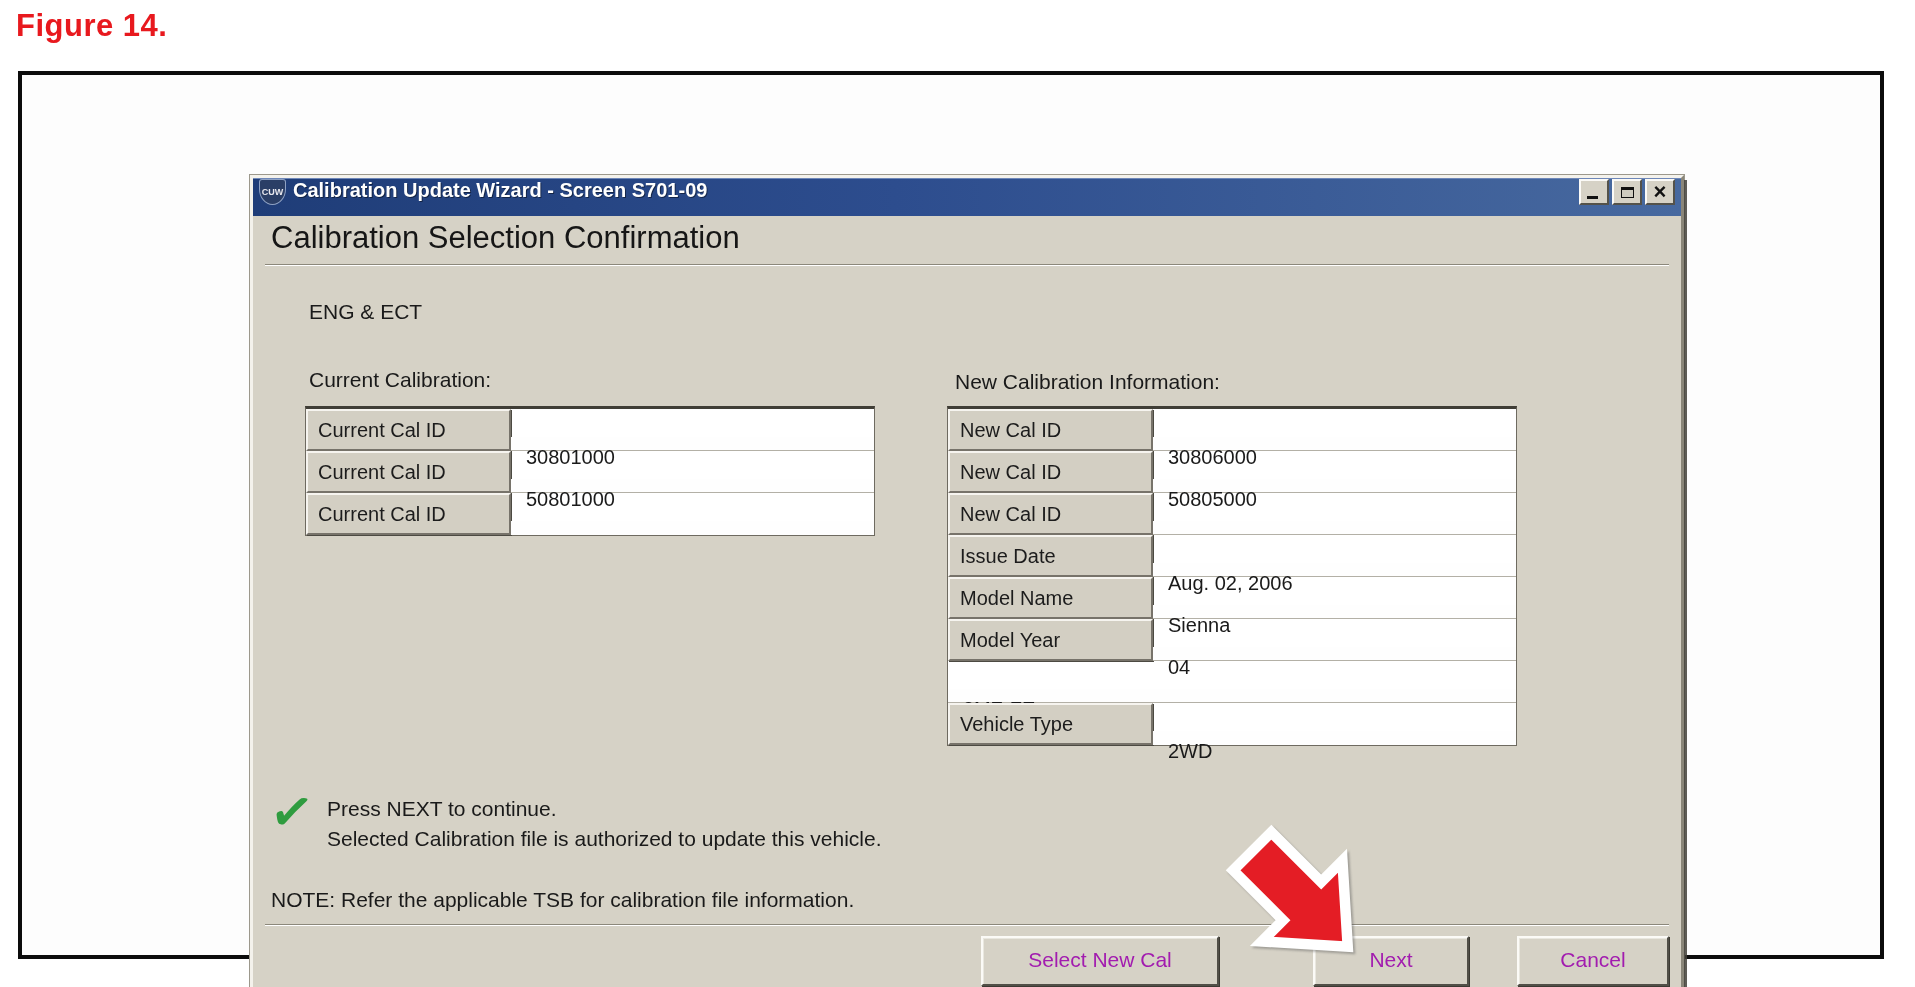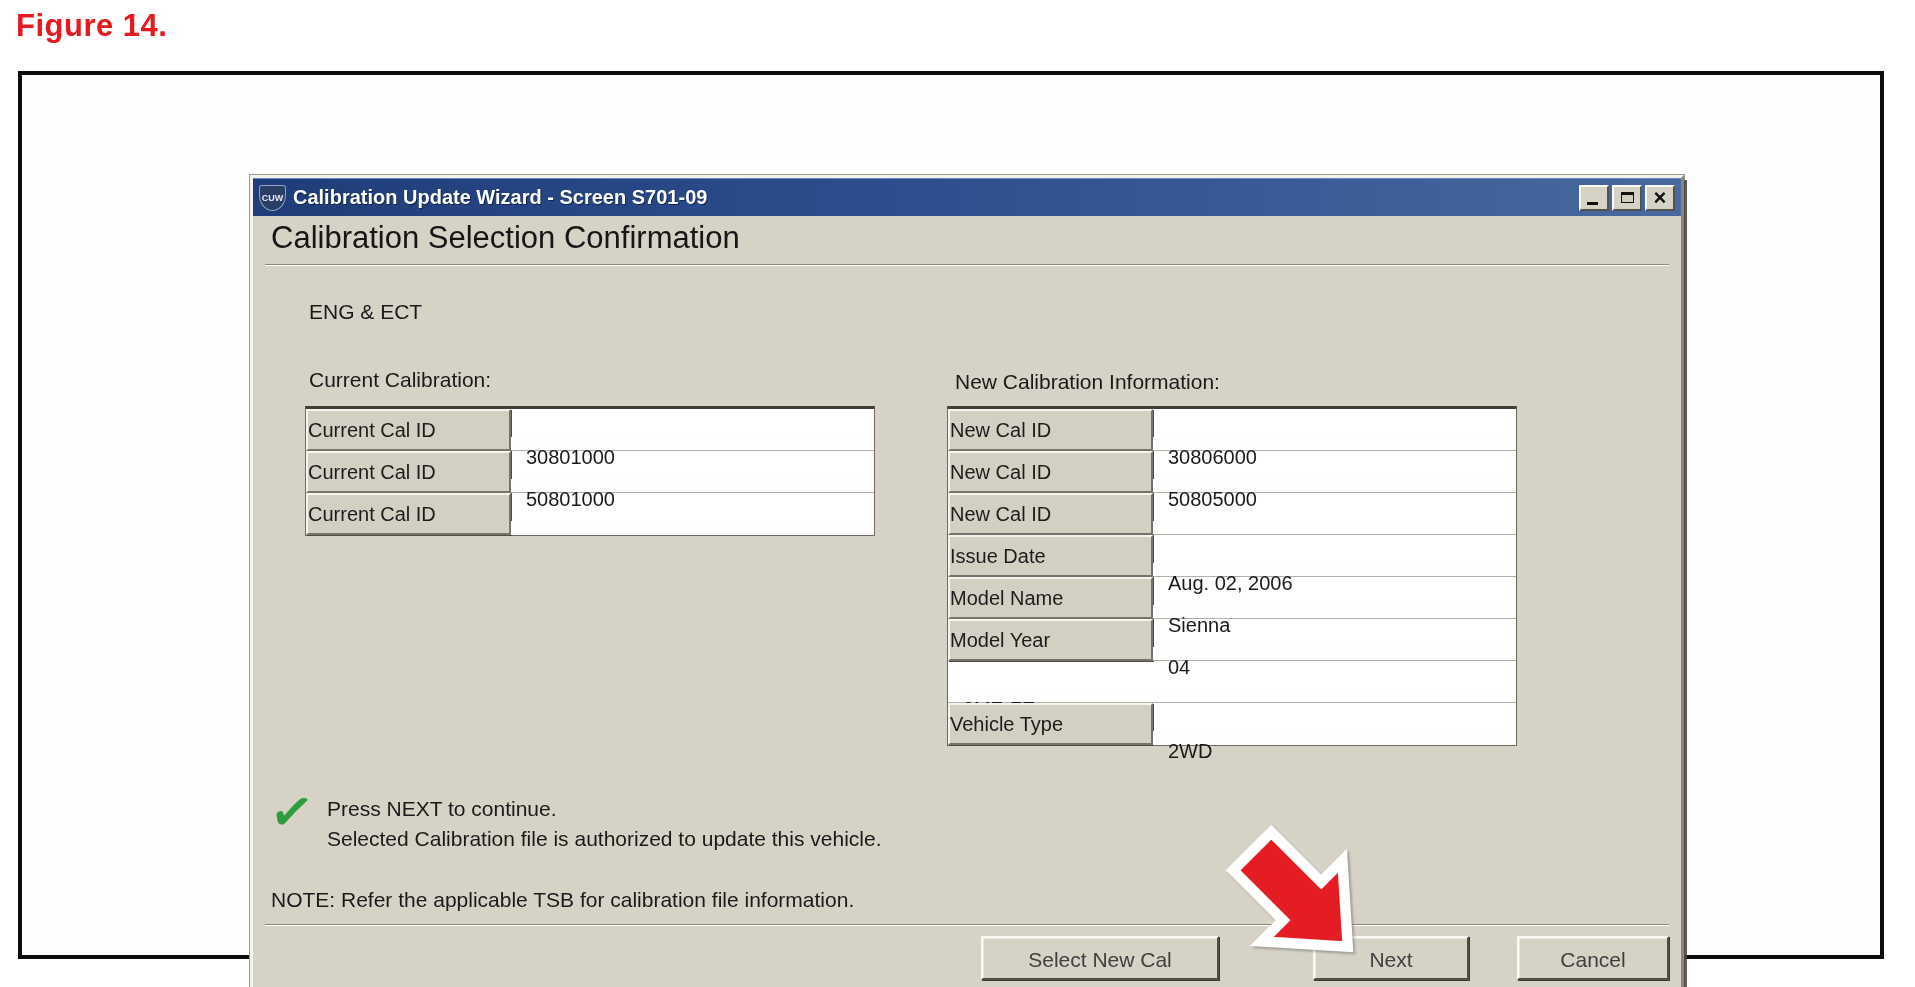--- a/index.html
+++ b/index.html
@@ -14,21 +14,21 @@
 
   
   .dialog { position:absolute; left:228px; top:100px; width:1434px; height:824px;
             background:#d6d2c6;
             border-top:3px solid #f4f2ec; border-left:3px solid #f4f2ec;
             border-right:3px solid #8a8679; border-bottom:3px solid #8a8679;
             box-shadow:3px 5px 0 rgba(66,64,56,0.85), 0 0 0 1px #9c988c; }
 
   .titlebar { position:absolute; left:0; top:0; right:0; height:38px;
               background:linear-gradient(90deg,#1f3d78 0%, #2d4d8e 45%, #47699f 100%);
-              border-top:1px solid #6e87b8; display:flex; align-items:center; padding:0 6px; }
+              border-top:1px solid #6e87b8; display:flex; padding:0 6px; }
   .title-icon { width:27px; height:26px; margin-right:7px; position:relative; flex:0 0 auto;
                 background:#2a3e66; border:1px solid #8fa2c4;
                 border-radius:3px 3px 50% 50% / 3px 3px 62% 62%;
                 display:flex; align-items:center; justify-content:center; }
   .title-icon span { color:#e8e8ee; font-size:9px; font-weight:bold; letter-spacing:0; }
   .title-text { color:#ffffff; font-size:20px; font-weight:bold; white-space:nowrap;
                 text-shadow:1px 1px 0 rgba(0,0,0,0.45); flex:1 1 auto; }
   .controls { display:flex; gap:3px; }
   .ctl-btn { width:30px; height:26px; background:#d6d2c6;
              border-top:2px solid #fbfaf7; border-left:2px solid #fbfaf7;
@@ -46,37 +46,37 @@
   .section-label { position:absolute; left:56px; top:122px; font-size:21px; }
   .table-caption { position:absolute; font-size:21px; }
   .cap-current { left:56px; top:190px; }
   .cap-new { left:702px; top:192px; }
 
   .cal-table { position:absolute; width:570px; background:#fff;
                border:1px solid #6e6a60; border-top:3px solid #403e36; }
   .tbl-current { left:52px; top:228px; }
   .tbl-new { left:694px; top:228px; }
   .cal-row { display:flex; height:42px; }
-  .cal-label { width:205px; flex:0 0 auto; background:#d3cfc3; padding-left:0;
+  .cal-label { width:205px; flex:0 0 auto; background:#d3cfc3; padding-left:10px;
                font-size:20px; line-height:38px; color:#1c1c1c;
                border-top:2px solid #f6f4ef; border-left:2px solid #f6f4ef;
                border-right:2px solid #77736a; border-bottom:2px solid #77736a;
                box-shadow:1px 1px 0 #4c4a42; }
   .cal-value { flex:1 1 auto; background:#fefefe; padding-left:15px;
                font-size:20px; line-height:40px; border-bottom:1px solid #b3b0a6;margin-top:28px; }
   .cal-row:last-child .cal-value { border-bottom:none; }
 
   .status-row { position:absolute; left:16px; top:608px; display:flex; }
   .check-icon { width:58px; font-size:52px; font-weight:bold; color:#2f9c3f;
                 transform:rotate(8deg); line-height:54px; }
   .status-text { font-size:21px; line-height:30px; padding-top:8px; }
   .note-text { position:absolute; left:18px; top:710px; font-size:21px; }
 
-  .btn { position:absolute; top:758px; height:44px; background:#d6d2c6;
-         font-size:21px; color:#404040; text-align:center; line-height:44px;
+  .btn { position:absolute; top:758px; height:50px; background:#d6d2c6;
+         font-size:21px; color:#a21caf; text-align:center; line-height:44px;
          border-top:2px solid #fbfaf6; border-left:2px solid #fbfaf6;
          border-right:2px solid #514f47; border-bottom:2px solid #514f47;
          box-shadow:1px 1px 0 #3c3a33, inset 1px 1px 0 #e9e7df; cursor:default; }
   .btn-select { left:728px; width:238px; }
   .btn-next { left:1060px; width:156px; }
   .btn-cancel { left:1264px; width:152px; }
 
   .arrow-callout { position:absolute; left:972px; top:646px; width:150px; height:150px;
                    filter:drop-shadow(2px 2px 1px rgba(90,90,90,0.45)); pointer-events:none; }
 </style>

